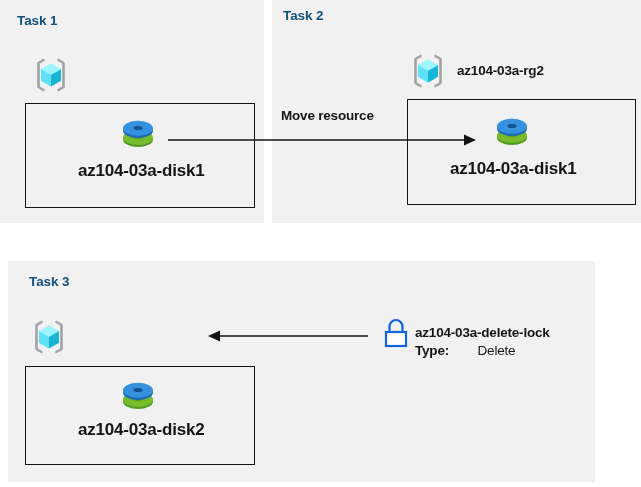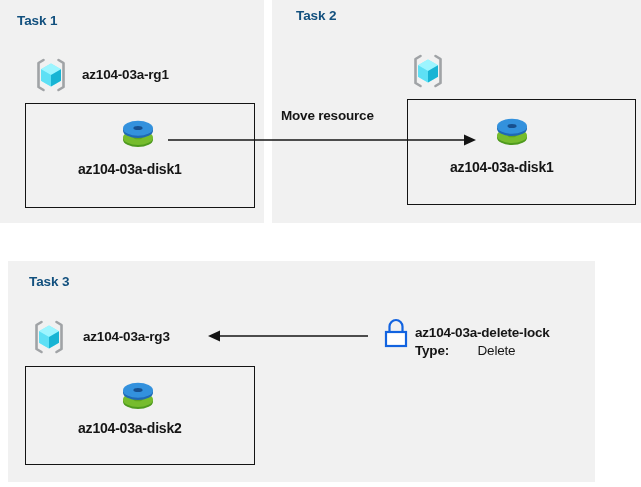--- a/index.html
+++ b/index.html
@@ -34,21 +34,21 @@
 
   .panel-title {
     position: absolute;
     font-size: 13.5px;
     font-weight: bold;
     color: #12507e;
     letter-spacing: -0.1px;
     white-space: nowrap;
   }
   #title-task1 { left: 17px;  top: 13px; }
-  #title-task2 { left: 296px; top: 8px;  }
+  #title-task2 { left: 283px; top: 8px;  }
   #title-task3 { left: 29px;  top: 274px; }
 
   
   .inner-box {
     position: absolute;
     border: 1.4px solid #141414;
     background: #f1f1f1;
     box-sizing: border-box;
   }
   #box-task1 { left: 25px;  top: 103px; width: 230px; height: 105px; }
@@ -82,21 +82,21 @@
     position: absolute;
     width: 44px;
     height: 44px;
   }
   #disk-icon-1 { left: 116px; top: 112px; }
   #disk-icon-2 { left: 490px; top: 110px; }
   #disk-icon-3 { left: 116px; top: 374px; }
 
   .disk-label {
     position: absolute;
-    font-size: 14px;
+    font-size: 17px;
     font-weight: bold;
     color: #151515;
     white-space: nowrap;
     letter-spacing: -0.2px;
   }
   #disk-label-1 { left: 78px;  top: 161px; }
   #disk-label-2 { left: 450px; top: 159px; }
   #disk-label-3 { left: 78px;  top: 420px; }
 
   
@@ -156,21 +156,20 @@
   <div class="panel-title" id="title-task1">Task 1</div>
 
   <svg class="rg-icon" id="rg-icon-1" viewBox="0 0 38 38">
     <path d="M11.5 4 L6.5 7 L6.5 31 L11.5 34" fill="none" stroke="#a0a3a6" stroke-width="2.6" stroke-linecap="round" stroke-linejoin="round"></path>
     <path d="M26.5 4 L31.5 7 L31.5 31 L26.5 34" fill="none" stroke="#a0a3a6" stroke-width="2.6" stroke-linecap="round" stroke-linejoin="round"></path>
     <path d="M19 7.5 L29 13.2 L29 24.8 L19 30.5 L9 24.8 L9 13.2 Z" fill="#7ef0ff"></path>
     <path d="M19 7.5 L29 13.2 L19 19 L9 13.2 Z" fill="#9df5ff"></path>
     <path d="M19 19 L29 13.2 L29 24.8 L19 30.5 Z" fill="#18b4d4"></path>
     <path d="M19 19 L9 13.2 L9 24.8 L19 30.5 Z" fill="#5ee0f5"></path>
   </svg>
-  <div class="rg-label" id="rg-label-1">az104-03a-rg1</div>
 
   <div class="inner-box" id="box-task1"></div>
 
   <svg class="disk-icon" id="disk-icon-1" viewBox="0 0 44 44">
     <ellipse cx="22" cy="27.5" rx="15" ry="7.5" fill="#4f9a1e"></ellipse>
     <ellipse cx="22" cy="25.5" rx="15" ry="7.5" fill="#76bc2d"></ellipse>
     <ellipse cx="22" cy="25.2" rx="4.6" ry="2.1" fill="#5fa321"></ellipse>
     <ellipse cx="22" cy="18.5" rx="15" ry="7.5" fill="#1f68b5"></ellipse>
     <ellipse cx="22" cy="16.2" rx="15" ry="7.5" fill="#3391dd"></ellipse>
     <ellipse cx="22" cy="16.0" rx="4.6" ry="2.1" fill="#17508f"></ellipse>
@@ -181,20 +180,21 @@
   <div class="panel-title" id="title-task2">Task 2</div>
 
   <svg class="rg-icon" id="rg-icon-2" viewBox="0 0 38 38">
     <path d="M11.5 4 L6.5 7 L6.5 31 L11.5 34" fill="none" stroke="#a0a3a6" stroke-width="2.6" stroke-linecap="round" stroke-linejoin="round"></path>
     <path d="M26.5 4 L31.5 7 L31.5 31 L26.5 34" fill="none" stroke="#a0a3a6" stroke-width="2.6" stroke-linecap="round" stroke-linejoin="round"></path>
     <path d="M19 7.5 L29 13.2 L29 24.8 L19 30.5 L9 24.8 L9 13.2 Z" fill="#7ef0ff"></path>
     <path d="M19 7.5 L29 13.2 L19 19 L9 13.2 Z" fill="#9df5ff"></path>
     <path d="M19 19 L29 13.2 L29 24.8 L19 30.5 Z" fill="#18b4d4"></path>
     <path d="M19 19 L9 13.2 L9 24.8 L19 30.5 Z" fill="#5ee0f5"></path>
   </svg>
+  <div class="rg-label" id="rg-label-2">az104-03a-rg2</div>
 
   <div class="inner-box" id="box-task2"></div>
 
   <svg class="disk-icon" id="disk-icon-2" viewBox="0 0 44 44">
     <ellipse cx="22" cy="27.5" rx="15" ry="7.5" fill="#4f9a1e"></ellipse>
     <ellipse cx="22" cy="25.5" rx="15" ry="7.5" fill="#76bc2d"></ellipse>
     <ellipse cx="22" cy="25.2" rx="4.6" ry="2.1" fill="#5fa321"></ellipse>
     <ellipse cx="22" cy="18.5" rx="15" ry="7.5" fill="#1f68b5"></ellipse>
     <ellipse cx="22" cy="16.2" rx="15" ry="7.5" fill="#3391dd"></ellipse>
     <ellipse cx="22" cy="16.0" rx="4.6" ry="2.1" fill="#17508f"></ellipse>
@@ -211,21 +211,20 @@
   <div class="panel-title" id="title-task3">Task 3</div>
 
   <svg class="rg-icon" id="rg-icon-3" viewBox="0 0 38 38">
     <path d="M11.5 4 L6.5 7 L6.5 31 L11.5 34" fill="none" stroke="#a0a3a6" stroke-width="2.6" stroke-linecap="round" stroke-linejoin="round"></path>
     <path d="M26.5 4 L31.5 7 L31.5 31 L26.5 34" fill="none" stroke="#a0a3a6" stroke-width="2.6" stroke-linecap="round" stroke-linejoin="round"></path>
     <path d="M19 7.5 L29 13.2 L29 24.8 L19 30.5 L9 24.8 L9 13.2 Z" fill="#7ef0ff"></path>
     <path d="M19 7.5 L29 13.2 L19 19 L9 13.2 Z" fill="#9df5ff"></path>
     <path d="M19 19 L29 13.2 L29 24.8 L19 30.5 Z" fill="#18b4d4"></path>
     <path d="M19 19 L9 13.2 L9 24.8 L19 30.5 Z" fill="#5ee0f5"></path>
   </svg>
-  <div class="rg-label" id="rg-label-3">az104-03a-rg3</div>
 
   <div class="inner-box" id="box-task3"></div>
 
   <svg class="disk-icon" id="disk-icon-3" viewBox="0 0 44 44">
     <ellipse cx="22" cy="27.5" rx="15" ry="7.5" fill="#4f9a1e"></ellipse>
     <ellipse cx="22" cy="25.5" rx="15" ry="7.5" fill="#76bc2d"></ellipse>
     <ellipse cx="22" cy="25.2" rx="4.6" ry="2.1" fill="#5fa321"></ellipse>
     <ellipse cx="22" cy="18.5" rx="15" ry="7.5" fill="#1f68b5"></ellipse>
     <ellipse cx="22" cy="16.2" rx="15" ry="7.5" fill="#3391dd"></ellipse>
     <ellipse cx="22" cy="16.0" rx="4.6" ry="2.1" fill="#17508f"></ellipse>

